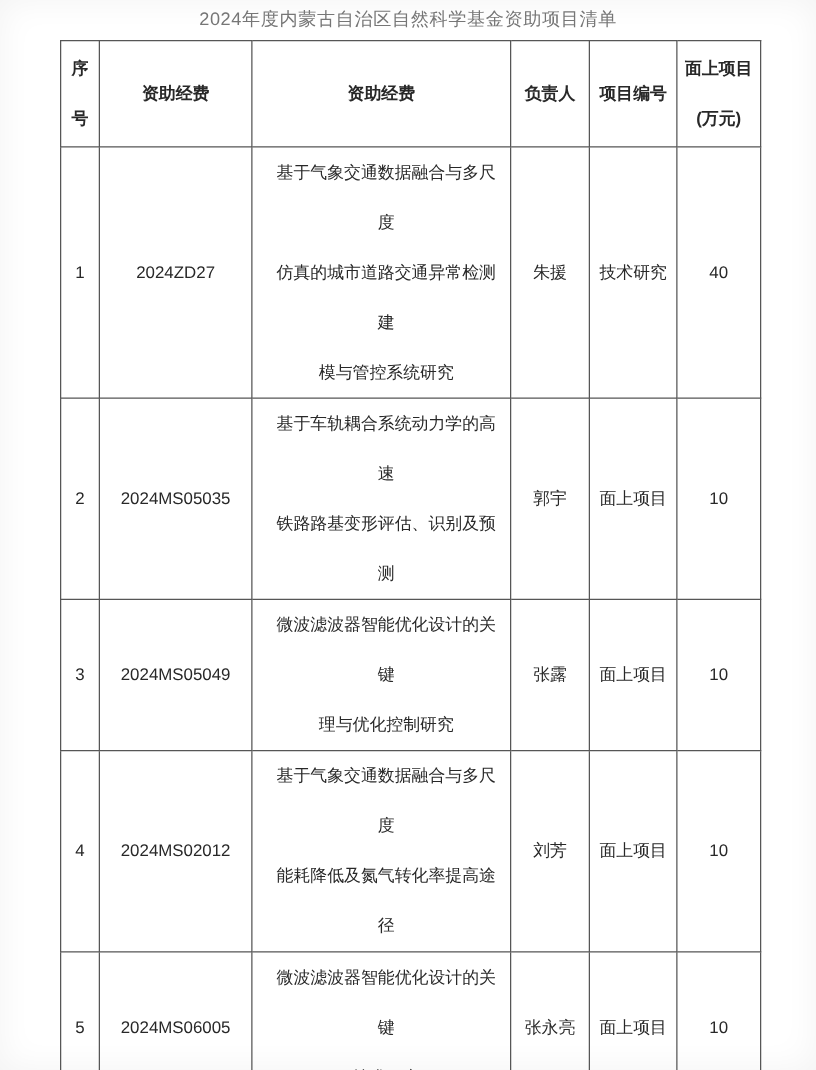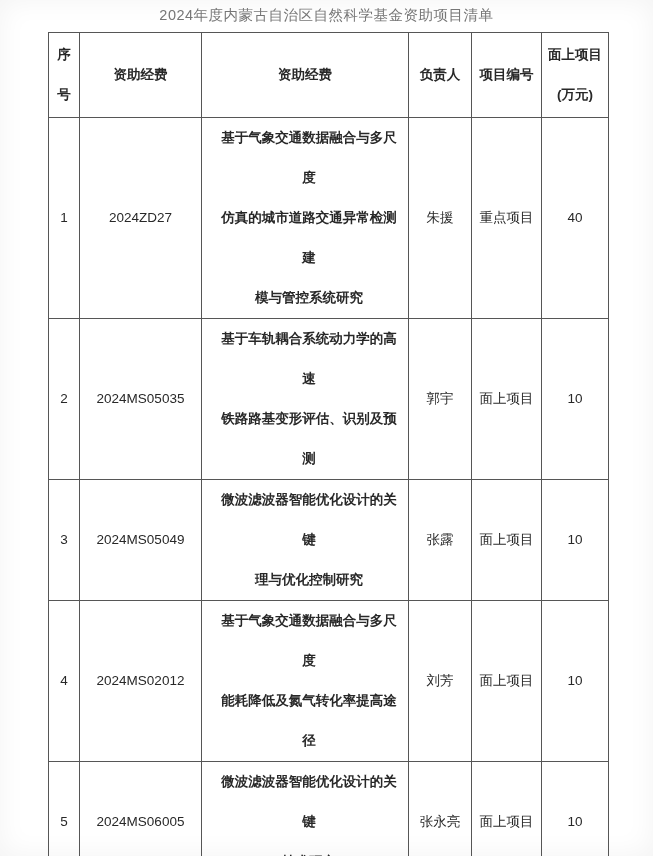--- a/index.html
+++ b/index.html
@@ -46,21 +46,20 @@
     overflow: hidden;
   }
   table.projects th {
     font-weight: 700;
     line-height: 40px;
   }
   td.cell-name {
     text-align: left;
     padding: 0 6px 0 14px;
     line-height: 40px;
-    font-weight: bold;
   }
   td.cell-type { line-height: 38px; }
   td.cell-num, td.cell-id, td.cell-leader, td.cell-fund { line-height: 1.4; }
   tr.hdr      { height: 85px; }
   tr.r0 { height: 126px; }
   tr.r1 { height: 87px; }
   tr.r2 { height: 85px; }
   tr.r3 { height: 83px; }
   tr.r4 { height: 82px; }
 </style>
@@ -93,21 +92,21 @@
 (万元)</th>
     </tr>
 
     <tr class="r0">
       <td class="cell-num">1</td>
       <td class="cell-id">2024ZD27</td>
       <td class="cell-name">基于气象交通数据融合与多尺度
 仿真的城市道路交通异常检测建
 模与管控系统研究</td>
       <td class="cell-leader">朱援</td>
-      <td class="cell-type">重点项目</td>
+      <td class="cell-type">技术研究</td>
       <td class="cell-fund">40</td>
     </tr>
 
     <tr class="r1">
       <td class="cell-num">2</td>
       <td class="cell-id">2024MS05035</td>
       <td class="cell-name">基于车轨耦合系统动力学的高速
 铁路路基变形评估、识别及预测</td>
       <td class="cell-leader">郭宇</td>
       <td class="cell-type">面上项目</td>

